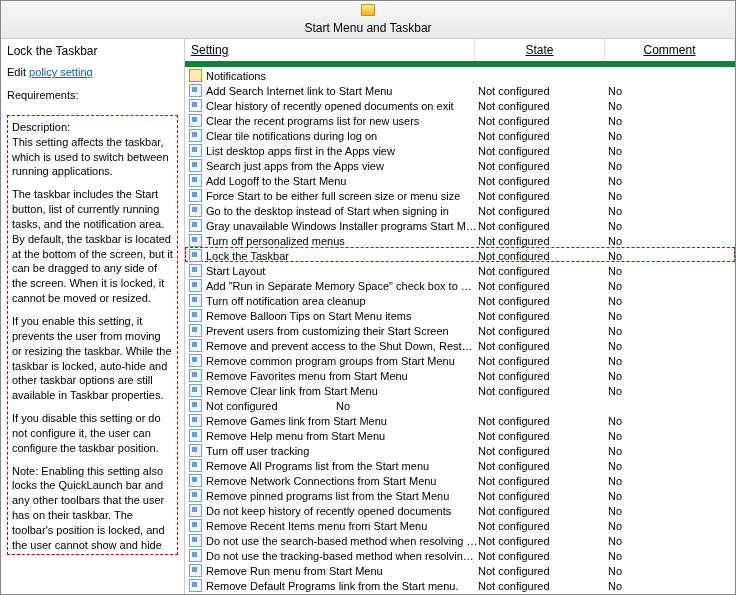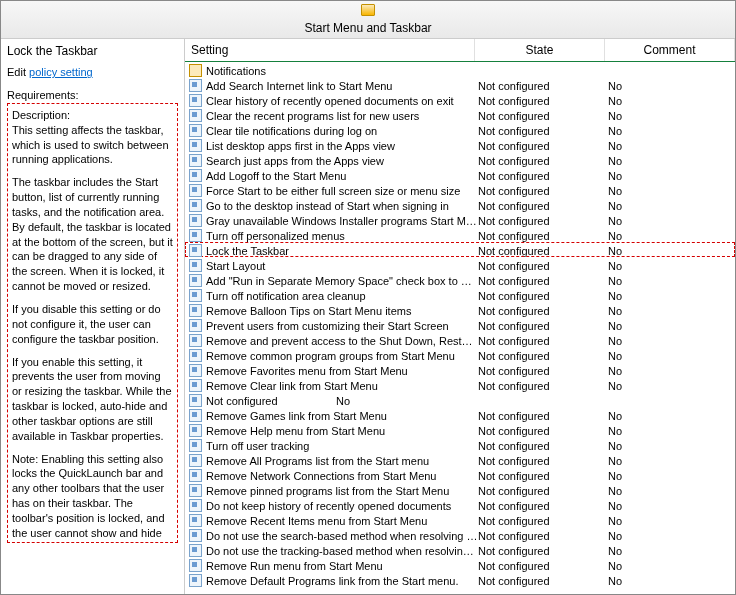--- a/index.html
+++ b/index.html
@@ -4,23 +4,23 @@
 <style>
 * { box-sizing: border-box; margin: 0; padding: 0; }
 body { font-family: "Segoe UI", Tahoma, sans-serif; font-size: 11px; color: #000; background: #fff; width: 736px; height: 595px; overflow: hidden; border: 1px solid #888; }
 .titlebar { background: linear-gradient(#f7f7f7,#e9e9e9); border-bottom: 1px solid #ccc; padding: 3px 6px; display: flex; align-items: center; gap: 5px; font-size: 12px; flex-direction: column; }
 .folder-icon { width: 14px; height: 12px; background: linear-gradient(#fceabb,#f8b500); border: 1px solid #c49000; border-radius: 1px; display: inline-block; }
 .main { display: flex; height: calc(100% - 22px); }
 .left { width: 184px; border-right: 1px solid #ccc; padding: 4px 6px; font-size: 11px; line-height: 1.35; overflow: hidden; }
 .left .heading { font-size: 12px; margin-bottom: 6px; }
 .left a { color: #0066cc; text-decoration: underline; cursor: pointer; }
 .left .section { margin-top: 8px; }
-.desc-box { border: 1px dashed #d40000; padding: 4px; margin-top: 0; height: 440px; overflow: hidden; }
+.desc-box { border: 1px dashed #d40000; padding: 4px; margin-top: 12px; height: 440px; overflow: hidden; }
 .right { flex: 1; display: flex; flex-direction: column; overflow: hidden; }
-.cols { display: flex; border-bottom: 1px solid #15803d; font-size: 12px; background: #fff; }
+.cols { display: flex; border-bottom: 6px solid #15803d; font-size: 12px; background: #fff; text-decoration: underline; }
 .cols div { padding: 4px 6px; border-right: 1px solid #e0e0e0; }
 .cols .c1 { width: 290px; }
 .cols .c2 { width: 130px; text-align: center; }
 .cols .c3 { flex: 1; text-align: center; }
 .list { flex: 1; overflow: hidden; }
 .row { display: flex; align-items: flex-end; padding: 0 4px; height: 15px; font-size: 11px; cursor: default; }
 .row .ico { width: 13px; height: 13px; border: 1px solid #7aa3cc; background: #eef5fb; margin-right: 4px; flex-shrink: 0; position: relative; }
 .row .ico::after { content: ""; position: absolute; left: 2px; top: 2px; width: 5px; height: 5px; background: #6b9bd1; }
 .row.cat .ico { background: #fceabb; border-color: #c49000; }
 .row.cat .ico::after { display: none; }
@@ -45,22 +45,22 @@
       <span>Edit</span>
       <a>policy setting</a>
     </div>
     <div class="section">
       <div>Requirements:</div>
     </div>
     <div class="desc-box">
       <div>Description:</div>
       <p>This setting affects the taskbar, which is used to switch between running applications.</p>
       <p>The taskbar includes the Start button, list of currently running tasks, and the notification area. By default, the taskbar is located at the bottom of the screen, but it can be dragged to any side of the screen. When it is locked, it cannot be moved or resized.</p>
+      <p>If you enable this setting, it prevents the user from moving or resizing the taskbar. While the taskbar is locked, auto-hide and other taskbar options are still available in Taskbar properties.</p>
       <p>If you disable this setting or do not configure it, the user can configure the taskbar position.</p>
-      <p>If you enable this setting, it prevents the user from moving or resizing the taskbar. While the taskbar is locked, auto-hide and other taskbar options are still available in Taskbar properties.</p>
       <p>Note: Enabling this setting also locks the QuickLaunch bar and any other toolbars that the user has on their taskbar. The toolbar's position is locked, and the user cannot show and hide various toolbars using the taskbar context menu.</p>
     </div>
   </div>
 
   <div class="right">
     <div class="cols">
       <div class="c1">Setting</div>
       <div class="c2">State</div>
       <div class="c3">Comment</div>
     </div>

